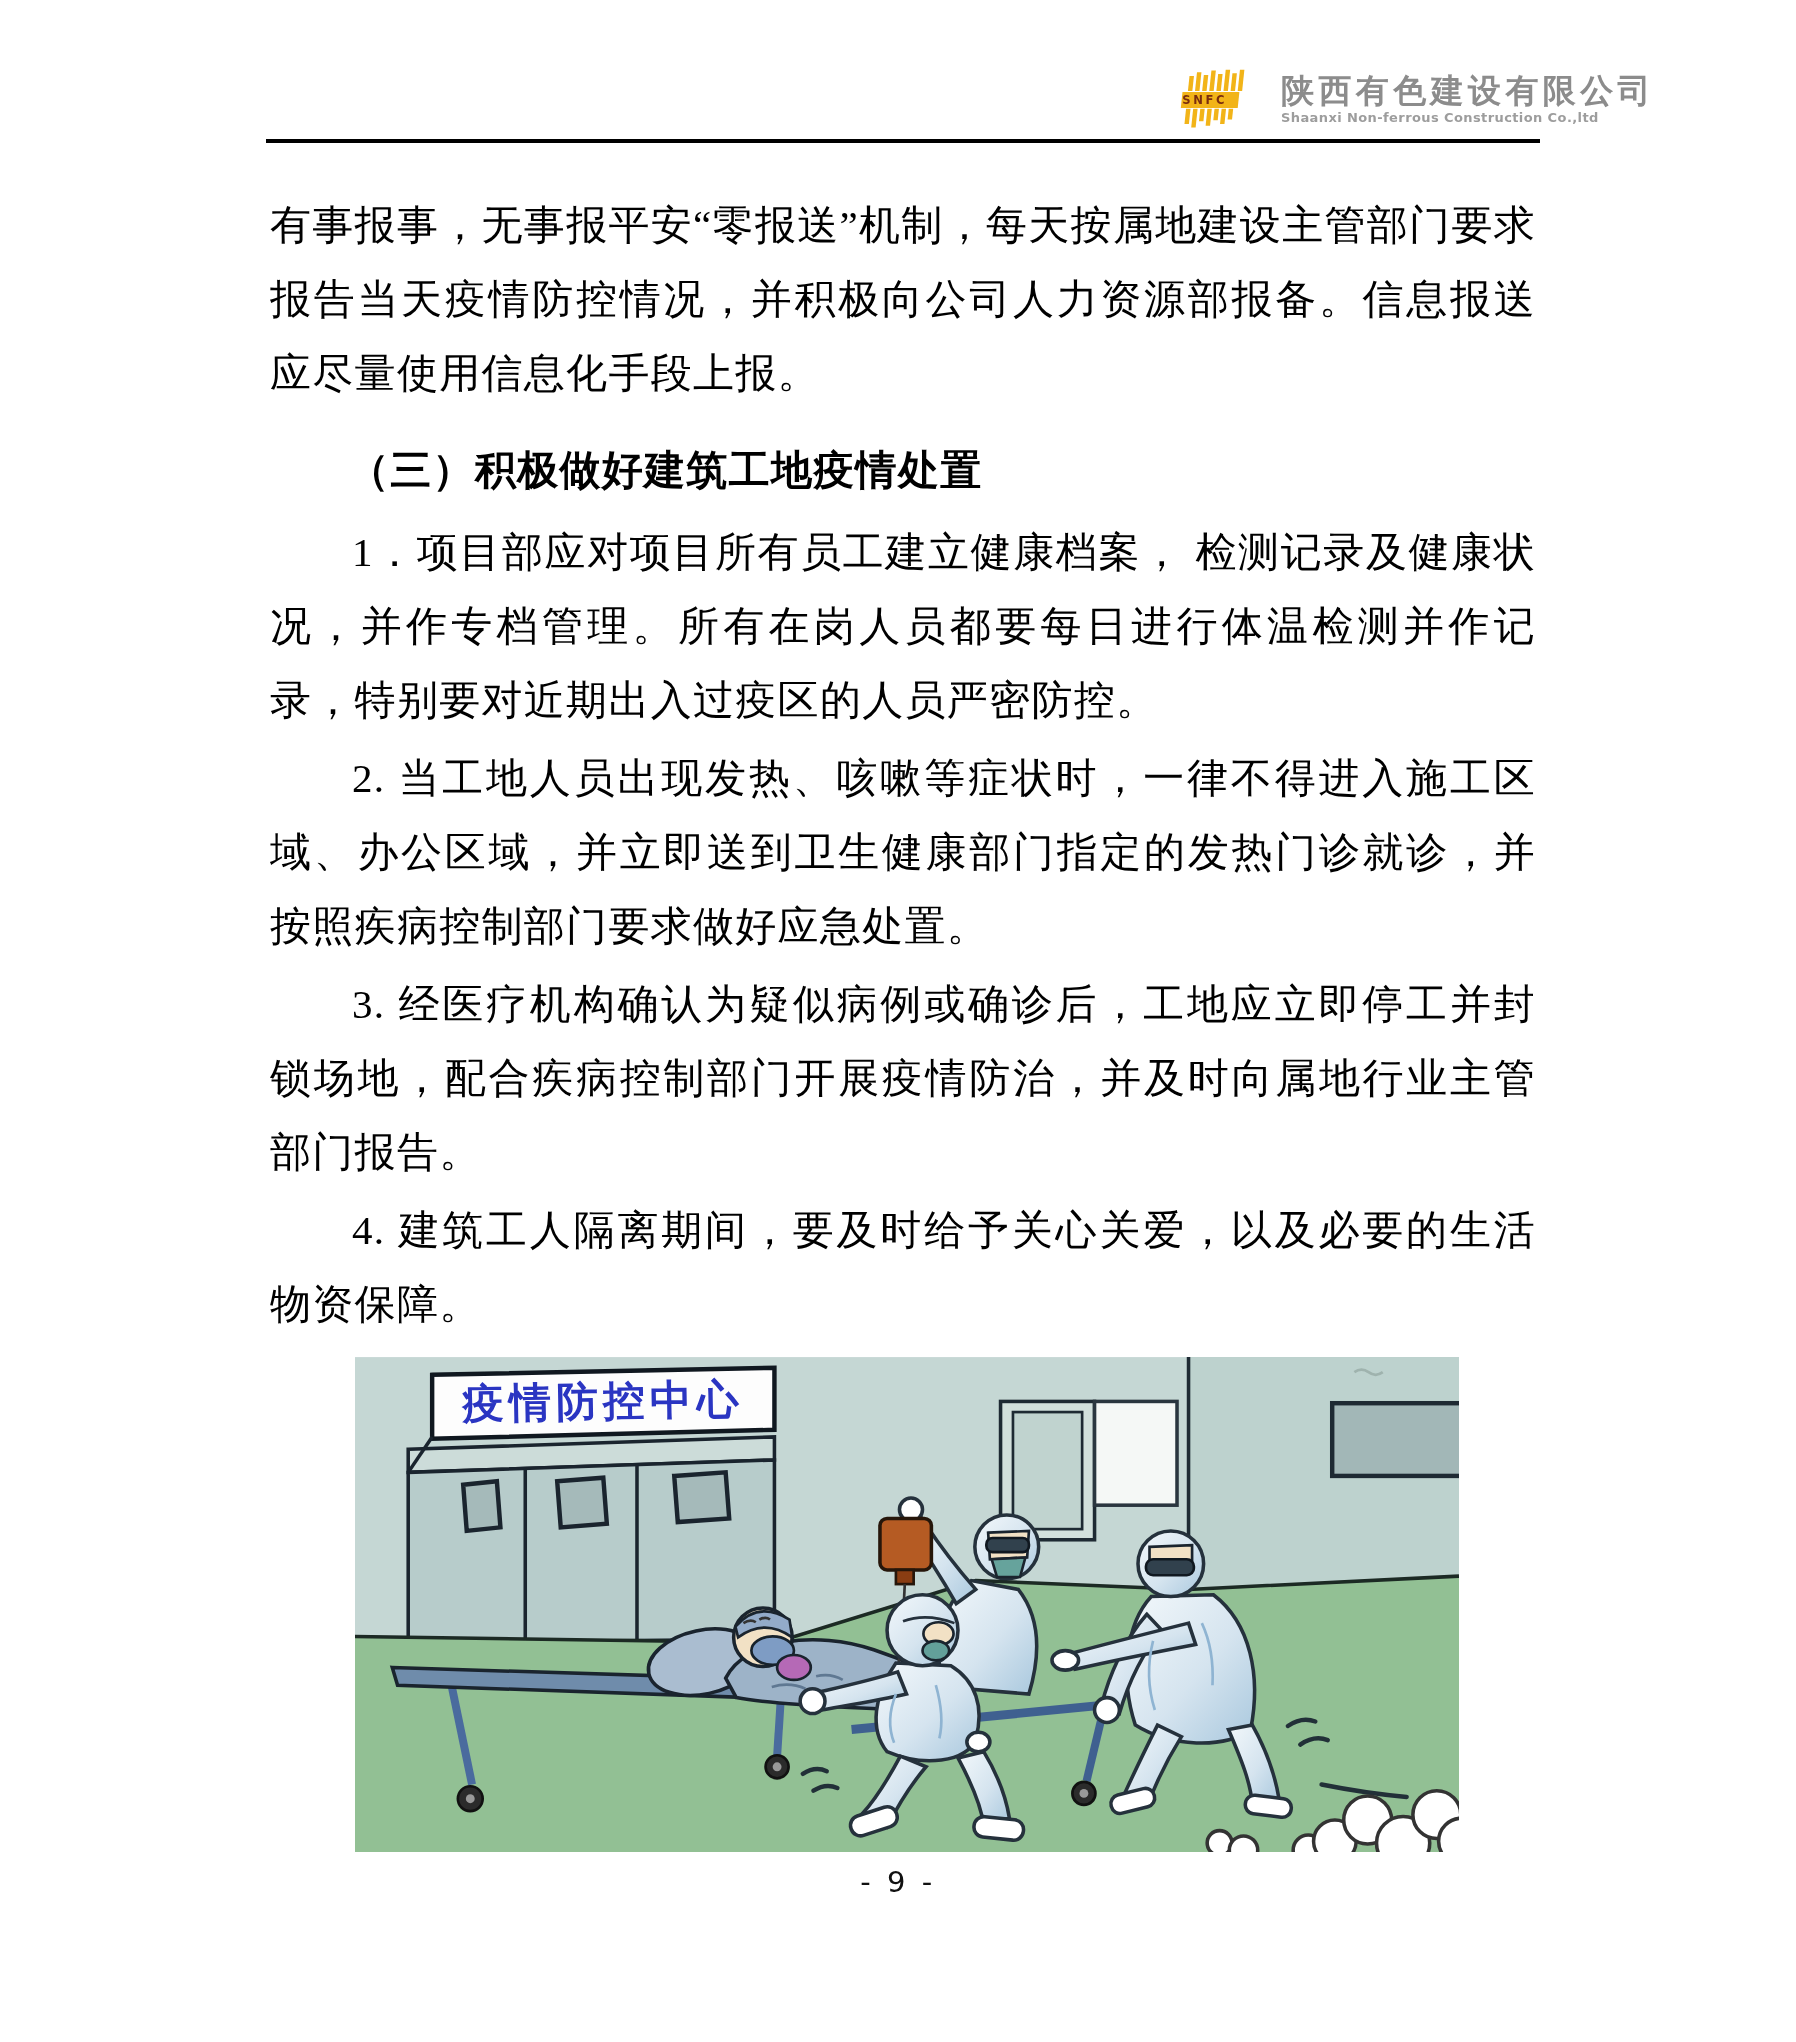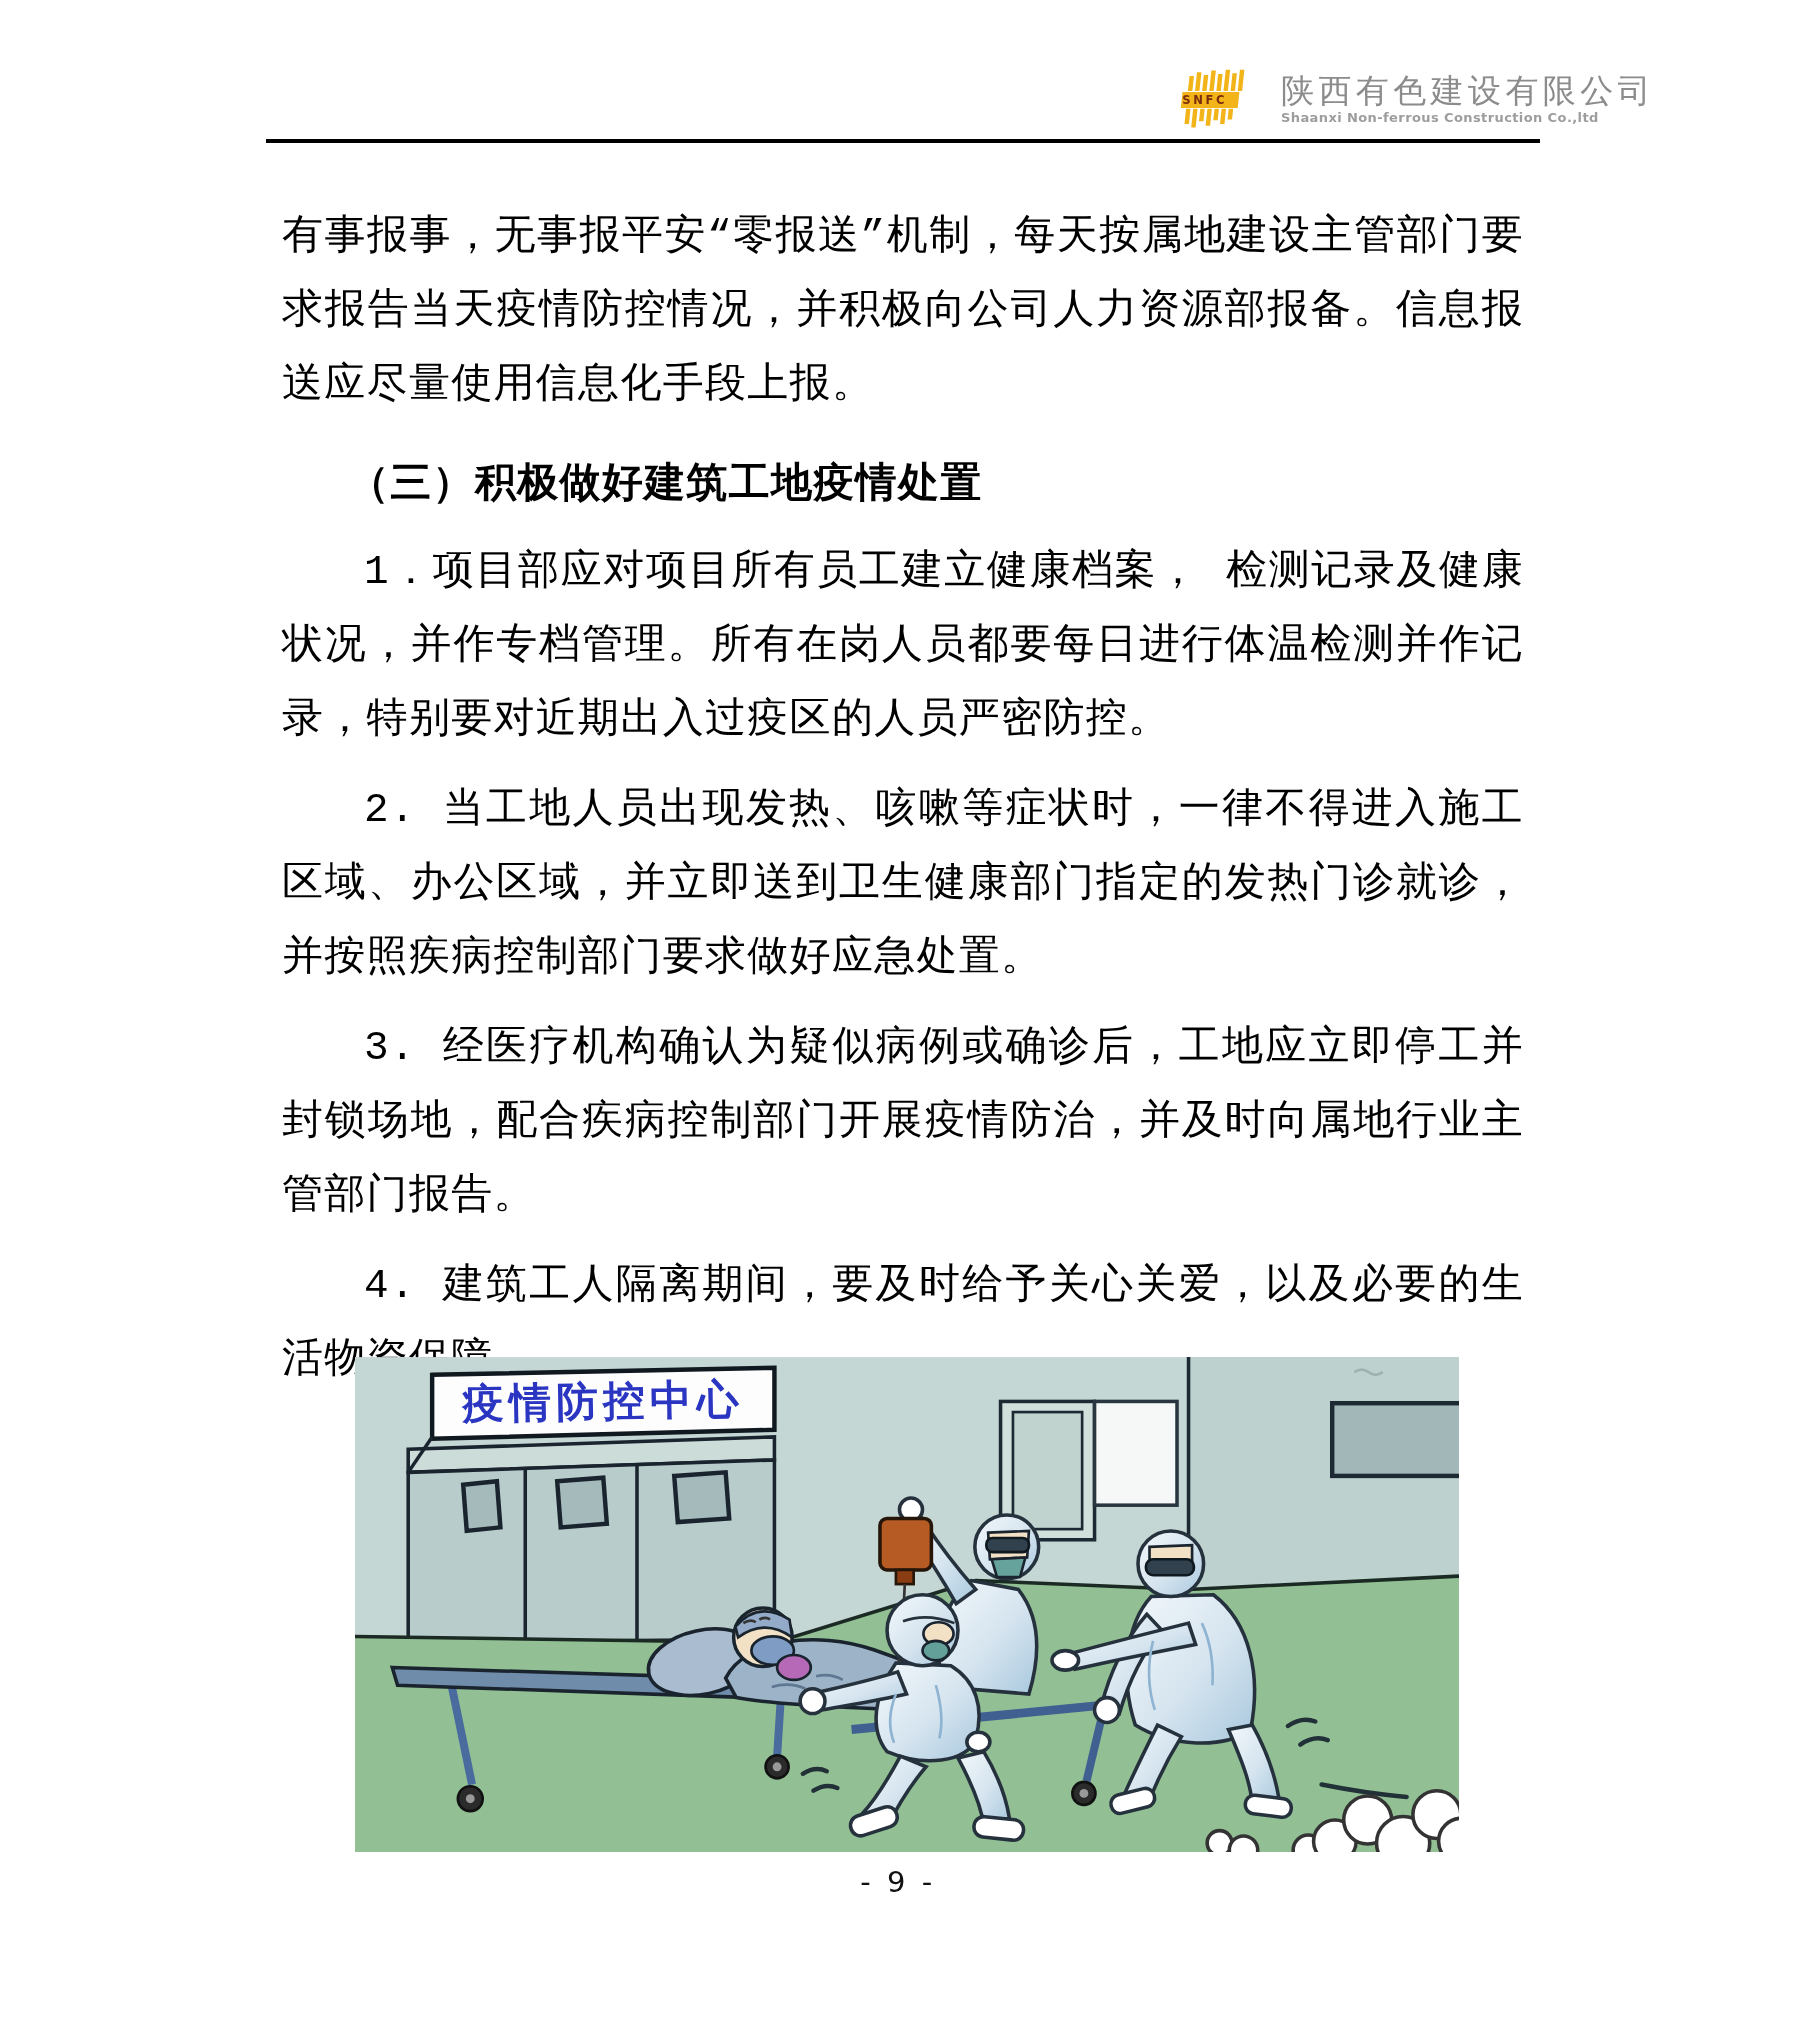--- a/index.html
+++ b/index.html
@@ -9,30 +9,30 @@
     background:#ffffff;
     margin:0 auto;
     overflow:hidden;
     font-family:"Liberation Serif","DejaVu Serif",serif;
     color:#000;
   }
   
   .header{position:absolute;left:1169px;top:67px;display:flex;align-items:center;gap:30px;}
   .logo-svg{display:block;}
   .company{display:flex;flex-direction:column;justify-content:center;}
-  .company-zh{font-family:"DejaVu Sans","Liberation Sans",sans-serif;font-size:33px;font-weight:400;color:#8c8c8c;letter-spacing:4.4px;line-height:35px;text-align:center;}
+  .company-zh{font-family:"DejaVu Sans","Liberation Sans",sans-serif;font-size:33px;font-weight:700;color:#8c8c8c;letter-spacing:4.4px;line-height:35px;text-align:center;}
   .company-en{font-family:"DejaVu Sans","Liberation Sans",sans-serif;font-size:13px;font-weight:bold;color:#9d9d9d;letter-spacing:0.4px;margin-top:1.8px;}
   .header-rule{position:absolute;left:266px;top:139px;width:1274px;height:4.4px;background:#000;}
   
   .content{
     position:absolute;left:266px;top:184px;width:1274px;
     font-size:41px;line-height:74px;letter-spacing:1.3px;
     text-align:justify;
   }
-  .content p{margin:16px;text-align:justify;text-align-last:left;font-family:Liberation Mono, monospace;}
+  .content p{margin:4px;text-align:justify;text-align-last:left;}
   .para{text-indent:2em;}
   .no-indent{text-indent:0;}
   .heading{
     margin:23px 0 8px 0;
     text-indent:2em;
     font-size:41px;font-weight:bold;line-height:74px;
     font-family:"Liberation Serif","DejaVu Serif",serif;
   }
   
   .illustration{position:absolute;left:355px;top:1357px;width:1104px;height:429px;}

